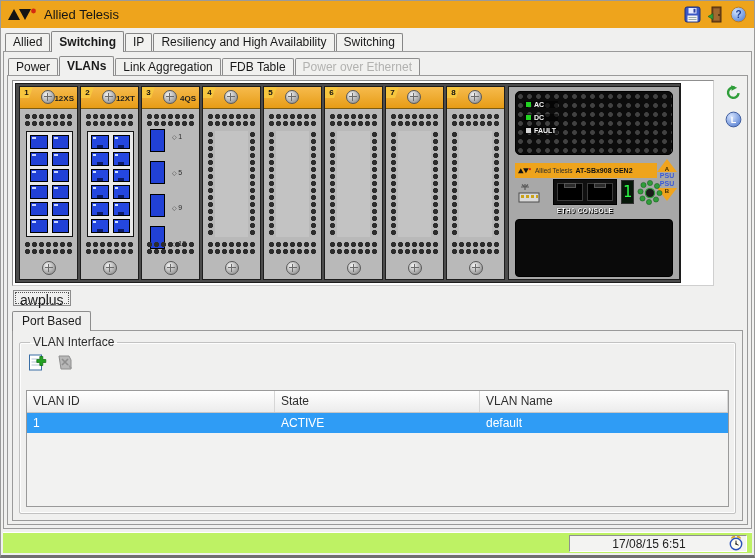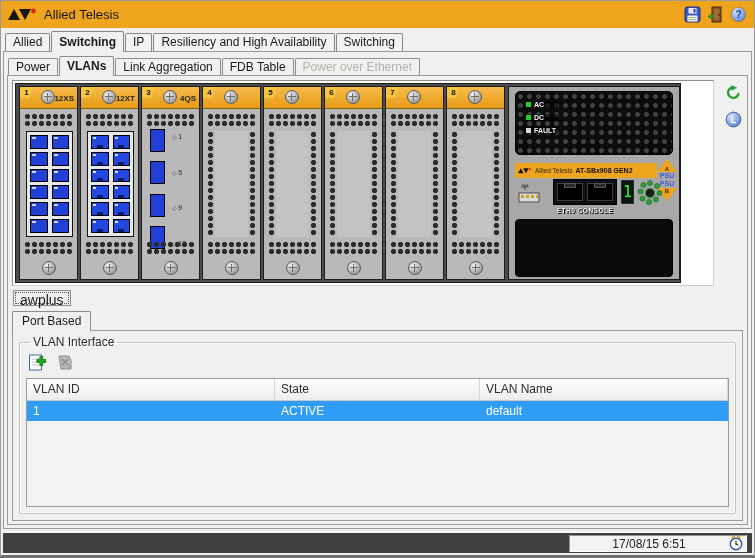--- a/index.html
+++ b/index.html
@@ -119,38 +119,38 @@
   
   .stack-tab { position:absolute; left:5px; top:214px; height:16px; border:1px solid #8d8d8d; background:#f0f0ef;
                padding:1px 6px; font-size:14px; outline:1px dotted #555; outline-offset:-3px; cursor:pointer; }
   .config-area { position:absolute; left:4px; right:4px; top:232px; bottom:3px; display:flex; flex-direction:column; }
   .config-tabs { display:flex; align-items:flex-end; height:22px; position:relative; z-index:2; }
   .config-tab { border:1px solid #8d8d8d; border-bottom:none; background:#f0f0ef; padding:0 9px; height:20px;
                 line-height:19px; border-radius:2px 2px 0 0; margin-bottom:-1px; cursor:pointer; }
   .config-panel { flex:1; border:1px solid #9a9a9a; background:#f0f0ef; display:flex; flex-direction:column; padding:4px 6px 6px; }
 
   fieldset.vlan-box { flex:1; border:1px solid #c2c2c2; border-radius:2px; box-shadow:inset 0 0 0 1px #fdfdfd;
-                      padding:2px 6px 6px; display:flex; flex-direction:column; min-height:0; }
+                      padding:2px 6px 6px; display:flex; flex-direction:column; min-height:0;gap:12px; }
   fieldset.vlan-box legend { font-size:12px; color:#2c2c2c; padding:0 3px; margin-left:4px; }
 
   .toolbar { display:flex; gap:7px; align-items:center; padding:2px 0 6px 2px; }
   .tool-btn { width:20px; height:19px; display:inline-flex; align-items:center; justify-content:center; cursor:pointer; }
   .tool-btn.disabled { cursor:default; }
 
   .vtable { flex:1; border:1px solid #9a9a9a; background:#f2f2f1; display:flex; flex-direction:column; min-height:0; }
   .vt-head { display:flex; height:22px; background:linear-gradient(#ffffff,#ececec); border-bottom:1px solid #c6c6c6; }
   .vt-head .vt-cell { border-right:1px solid #d6d6d6; color:#2e2e2e; }
   .vt-row { display:flex; height:20px; }
   .vt-row.selected { background:#2f9cf5; color:#fff; }
   .vt-cell { padding:3px 6px 0; overflow:hidden; white-space:nowrap; }
   .c1 { width:248px; } .c2 { width:248px; } .c3 { flex:1; }
   .vt-fill { flex:1; background:#f2f2f1; }
 
   
-  .status-bar { position:absolute; left:2px; right:2px; bottom:2px; height:21px; background:#404040; border-top:1px solid #ffffff; }
+  .status-bar { position:absolute; left:2px; right:2px; bottom:2px; height:21px; background:#bef264; border-top:1px solid #ffffff; }
   .date-panel { position:absolute; right:5px; top:2px; width:178px; height:17px; background:#f3f3f2;
                 border:1px solid; border-color:#8f8f8f #ffffff #ffffff #8f8f8f; display:flex; align-items:center; }
   .date-text { flex:1; text-align:center; font-size:12px; color:#222; }
   .clock-wrap { width:16px; height:15px; margin-right:2px; cursor:pointer; }
 </style>
 </head>
 <body>
 
 <div class="window">
 

